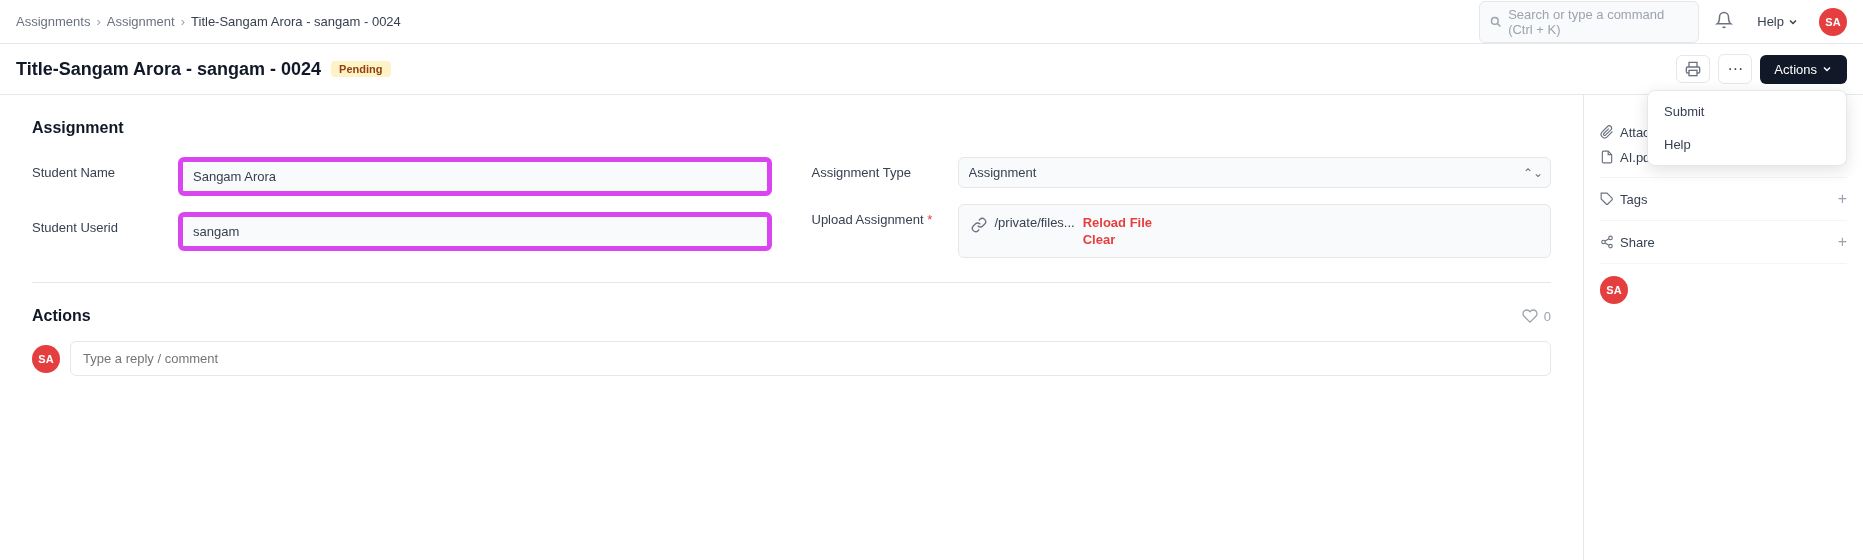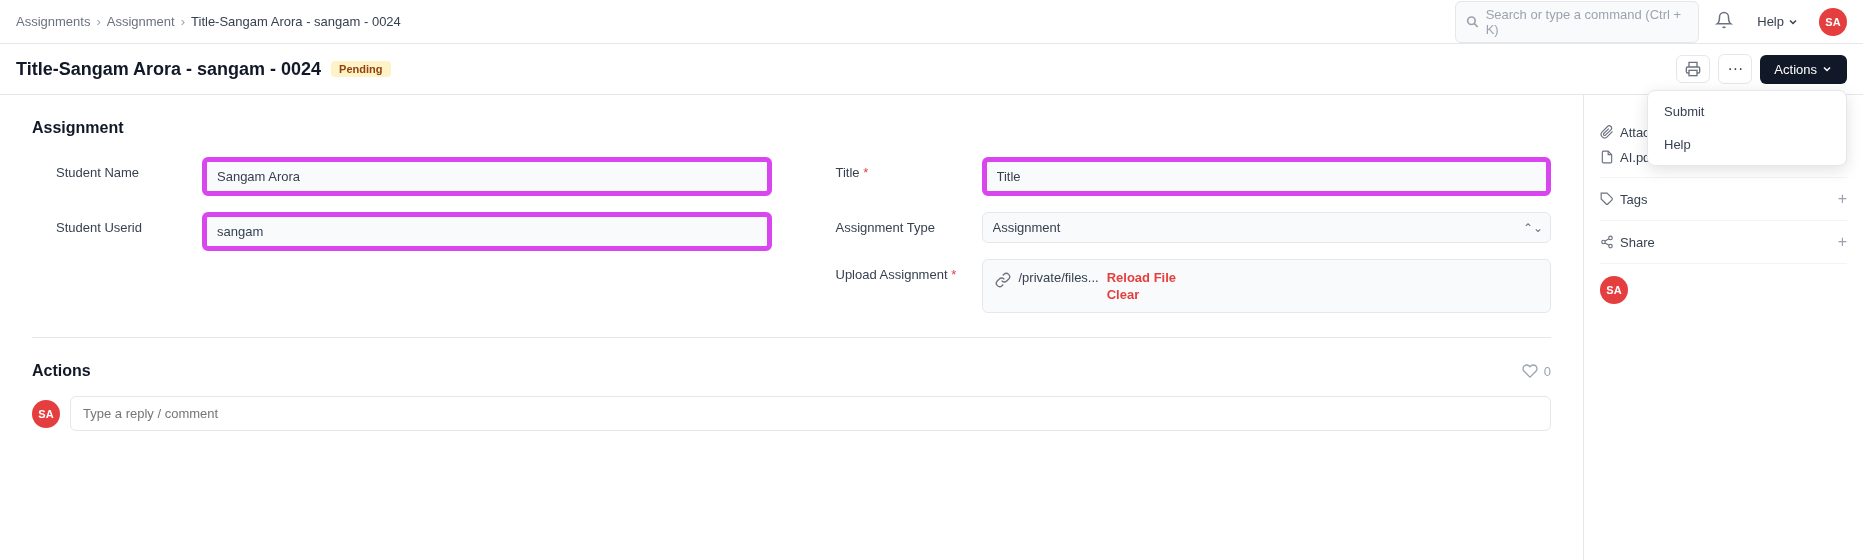--- a/index.html
+++ b/index.html
@@ -32,21 +32,21 @@
       gap: 12px;
     }
     .search-box {
       display: flex;
       align-items: center;
       background: #f9fafb;
       border: 1px solid #e5e7eb;
       border-radius: 6px;
       padding: 5px 10px;
       gap: 6px;
-      width: 244px;
+      width: 220px;
       cursor: text;
     }
     .search-box-text { color: #9ca3af; font-size: 13px; }
 
     .bell-btn {
       background: none;
       border: none;
       cursor: pointer;
       padding: 4px;
       color: #6b7280;
@@ -190,21 +190,20 @@
     .form-row {
       display: flex;
       align-items: flex-start;
       gap: 16px;
     }
     .form-label {
       min-width: 130px;
       font-size: 13px;
       color: #374151;
       padding-top: 8px;
-      margin-left: 24px;
     }
     .form-label-required {
       color: #e53e3e;
     }
     .form-input {
       flex: 1;
       border: 5px solid #d946ef;
       border-radius: 6px;
       padding: 7px 10px;
       font-size: 13px;
@@ -450,27 +449,20 @@
           <span class="form-label">Student Name</span>
           <input class="form-input" type="text" value="Sangam Arora" style="">
         </div>
         <div class="form-row">
           <span class="form-label">Student Userid</span>
           <input class="form-input" type="text" value="sangam" style="">
         </div>
       </div>
 
       <div>
-        <div class="form-row" style="margin-bottom:16px;">
-          <span class="form-label">
-            <span>Title</span>
-            <span class="form-label-required">*</span>
-          </span>
-          <input class="form-input" type="text" value="Title" style="">
-        </div>
         <div class="form-row" style="margin-bottom:16px;">
           <span class="form-label">Assignment Type</span>
           <div class="select-wrapper">
             <select>
               <option>Assignment</option>
             </select>
             <span class="select-chevron">⌃⌄</span>
           </div>
         </div>
         <div class="form-row">

